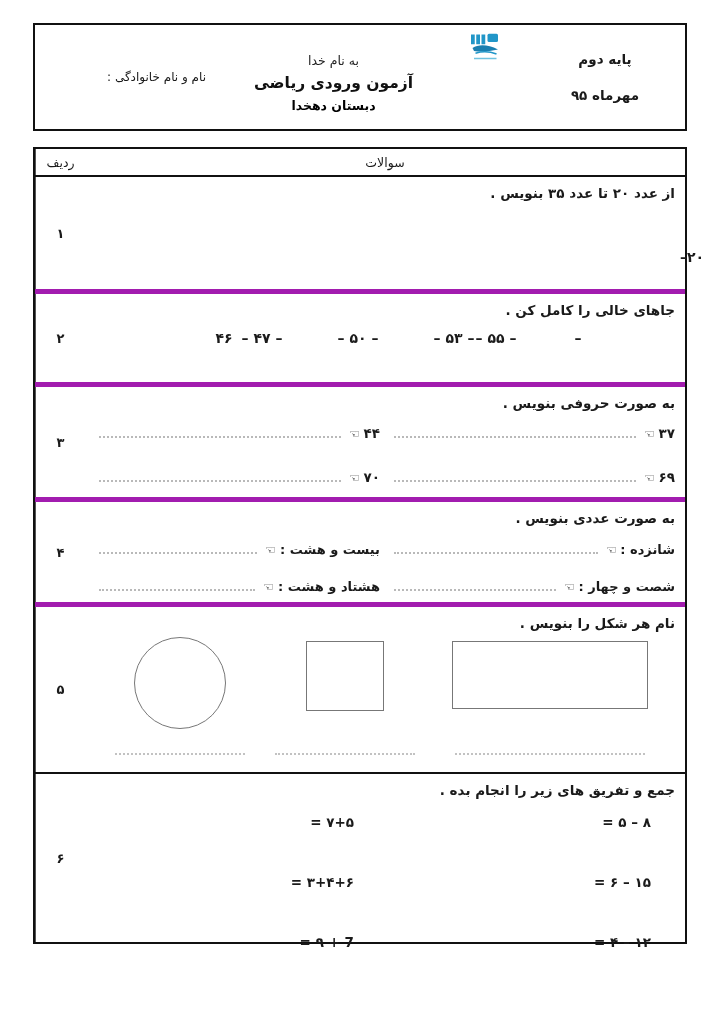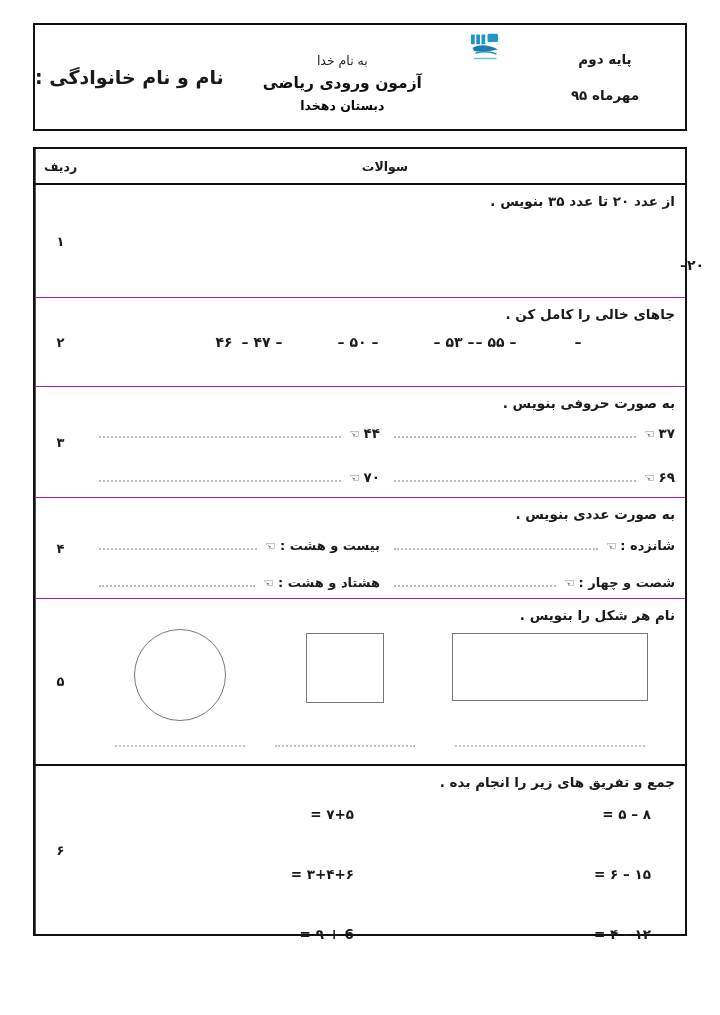--- a/index.html
+++ b/index.html
@@ -40,22 +40,22 @@
 
   .hdr-right {
     flex: 0 0 185px;
     display: flex;
     align-items: center;
     justify-content: flex-start;
     padding-right: 14px;
     box-sizing: border-box;
   }
   .hdr-right .label {
-    font-size: 19px;
-    font-weight: bold;
+    font-size: 12px;
+    font-weight: normal;
     letter-spacing: 0px;
     white-space: nowrap;
   }
 
   .hdr-mid {
     flex: 1 1 auto;
     display: flex;
     flex-direction: column;
     align-items: center;
     justify-content: center;
@@ -113,21 +113,21 @@
     top: 147px;
     width: 654px;
     border: 2px solid #111;
     box-sizing: border-box;
   }
 
   .trow {
     display: flex;
     flex-direction: row;
     align-items: stretch;
-    border-bottom: 1px solid #a21caf;
+    border-bottom: 5px solid #a21caf;
     box-sizing: border-box;
   }
   .trow:last-child { border-bottom: none; }
   .trow.thick-bottom { border-bottom: 2px solid #111; }
 
   .cell-num {
     flex: 0 0 50px;
     border-left: 1px solid #555;
     display: flex;
     align-items: center;
@@ -138,27 +138,27 @@
   }
   .cell-body {
     flex: 1 1 auto;
     padding: 6px 10px 6px 10px;
     box-sizing: border-box;
     position: relative;
   }
 
   .head-row .cell-num,
   .head-row .cell-body {
-    height: 34px;
+    height: 26px;
     padding: 0;
     display: flex;
     align-items: center;
     justify-content: center;
     font-size: 12.5px;
-    font-weight: bold;
+    font-weight: normal;
   }
   .head-row { border-bottom: 2px solid #111; }
 
   .q-text {
     font-size: 13.5px;
     font-weight: bold;
     text-align: right;
     line-height: 1.5;
     margin: 0 0 2px 0;
   }
@@ -520,21 +520,21 @@
           </div>
           <div class="eq">
             <span class="expr">۳+۴+۶ =</span>
             <span class="dots"></span>
           </div>
           <div class="eq">
             <span class="expr">۱۲ – ۴ =</span>
             <span class="dots"></span>
           </div>
           <div class="eq">
-            <span class="expr">6 + ۹ =</span>
+            <span class="expr">7 + ۹ =</span>
             <span class="dots"></span>
           </div>
         </div>
       </div>
       <div class="cell-num">۶</div>
     </div>
 
   </div>
 </div>
 

